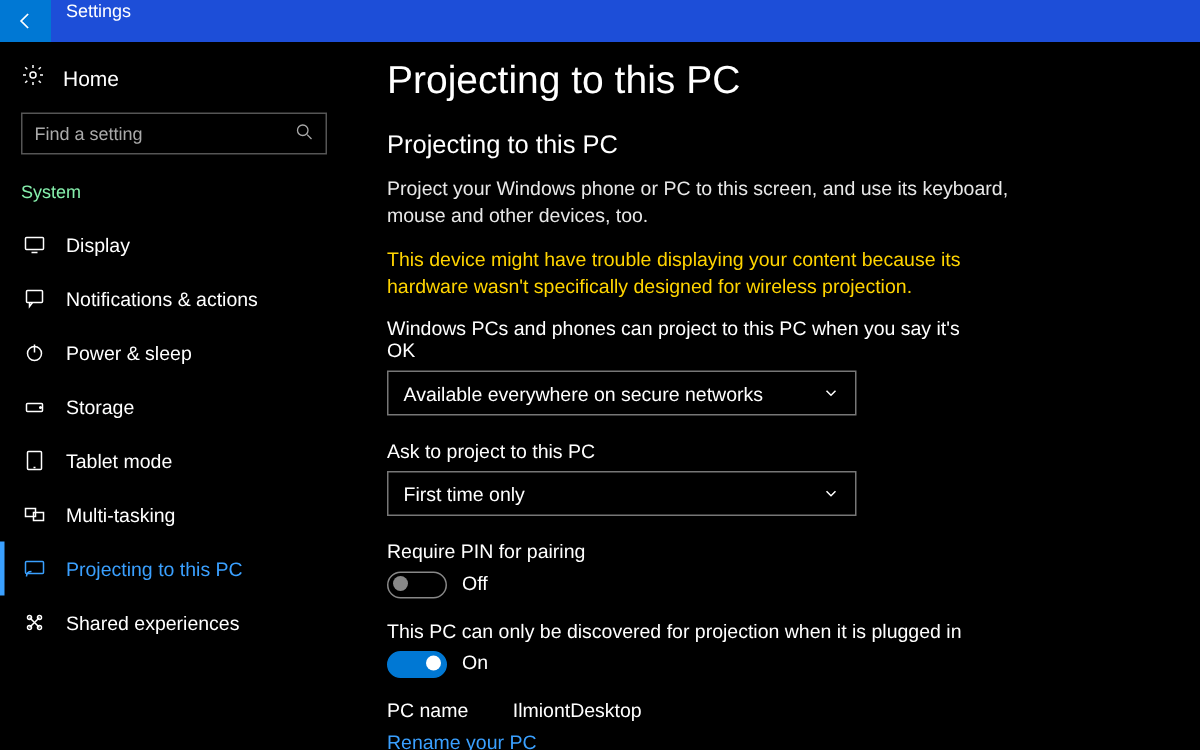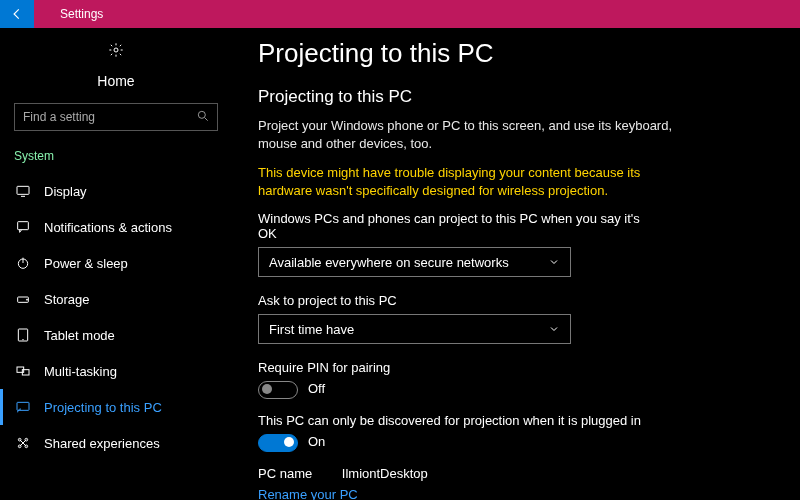--- a/index.html
+++ b/index.html
@@ -1,23 +1,23 @@
 <!DOCTYPE html>
 <html><head>
 <meta charset="utf-8">
 <style>
   * { box-sizing: border-box; margin: 0; padding: 0; }
   html, body { width: 800px; height: 500px; overflow: hidden; background:#000; font-family: "Segoe UI", Arial, sans-serif; color:#fff; }
-  .titlebar { display:flex; align-items:center; height:28px; background:#be185d;gap:16px; }
+  .titlebar { display:flex; height:28px; background:#1d4ed8; }
   .back { width:34px; height:28px; background:#0078d4; display:flex; align-items:center; justify-content:center; }
   .back svg { width:14px; height:14px; fill:none; stroke:#fff; stroke-width:2; }
   .app-title { font-size:12px; margin-left:10px; color:#fff; }
   .body { display:flex; height:472px; }
   .sidebar { width:232px; padding:14px 0 0 0; }
-  .home-row { display:flex; align-items:center; gap:12px; padding:0 14px 14px 14px; font-size:14px;flex-direction:column; }
+  .home-row { display:flex; align-items:center; gap:12px; padding:0 14px 14px 14px; font-size:14px; }
   .search { margin:0 14px 18px 14px; position:relative; }
   .search input { width:100%; height:28px; background:#000; border:1px solid #555; color:#aaa; padding:0 28px 0 8px; font-size:12px; outline:none; }
   .search input::placeholder { color:#aaa; }
   .search .sicon { position:absolute; right:8px; top:6px; width:14px; height:14px; stroke:#aaa; fill:none; stroke-width:1.5; }
   .cat { padding:0 14px 10px 14px; font-size:12px; color:#86efac; }
   .nav { display:flex; flex-direction:column; }
   .nav-item { display:flex; align-items:center; gap:12px; height:36px; padding:0 14px; font-size:13px; color:#fff; cursor:default; }
   .nav-item.active { color:#3aa0ff; border-left:3px solid #3aa0ff; padding-left:11px; }
   .nav-item .icon { width:18px; height:18px; display:flex; align-items:center; justify-content:center; }
   .nav-item .icon svg { width:16px; height:16px; stroke:#fff; fill:none; stroke-width:1.5; }
@@ -159,21 +159,21 @@
     <div class="label">Windows PCs and phones can project to this PC when you say it's OK</div>
     <div class="select">
       <span>Available everywhere on secure networks</span>
       <svg viewBox="0 0 24 24">
           <path d="M6 9l6 6 6-6"></path>
         </svg>
     </div>
 
     <div class="label">Ask to project to this PC</div>
     <div class="select">
-      <span>First time have</span>
+      <span>First time only</span>
       <svg viewBox="0 0 24 24">
           <path d="M6 9l6 6 6-6"></path>
         </svg>
     </div>
 
     <div class="label">Require PIN for pairing</div>
     <div class="toggle-row">
       <div class="toggle">
           <div class="knob"></div>
         </div>

